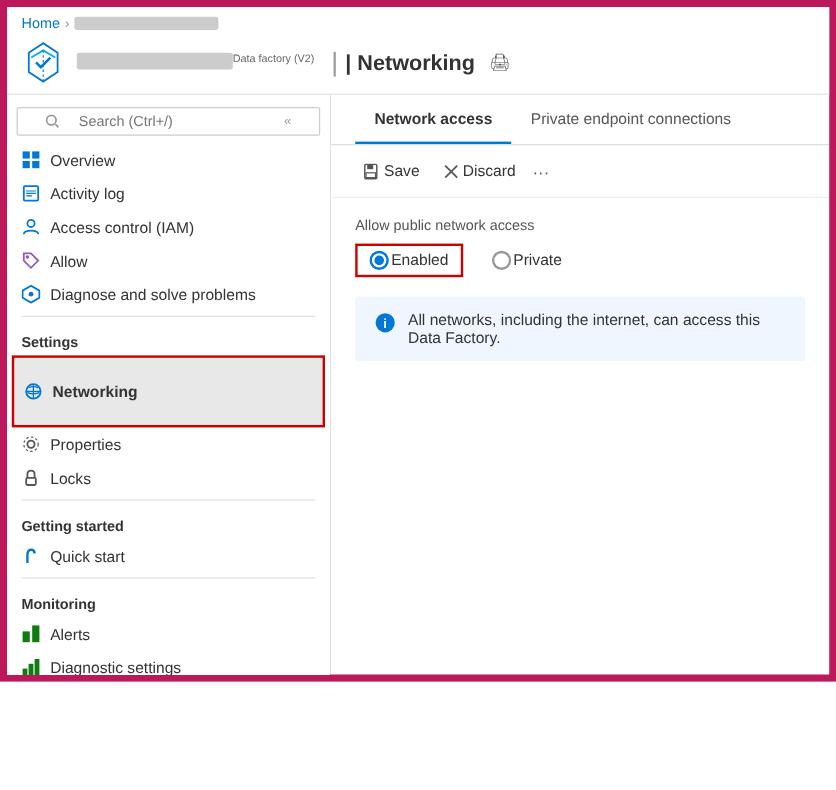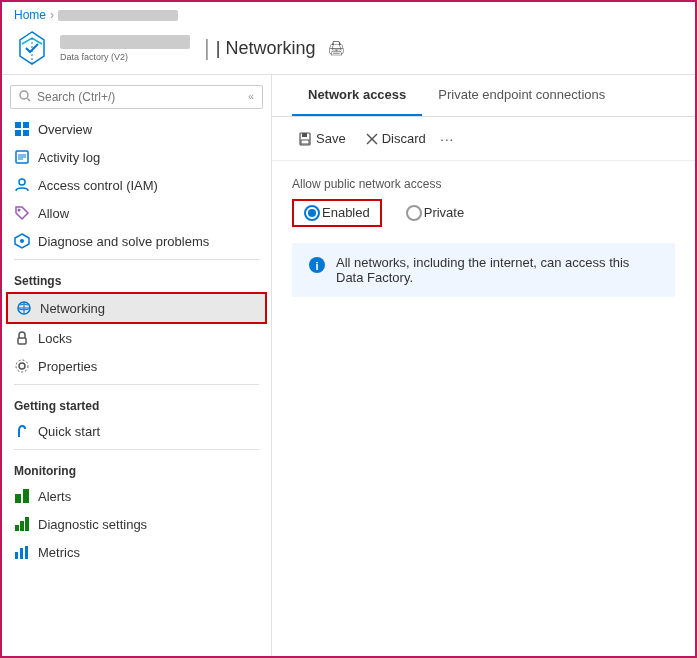--- a/index.html
+++ b/index.html
@@ -1,26 +1,26 @@
 <!DOCTYPE html>
 <html><head>
   <meta charset="utf-8">
   <style>
     * { box-sizing: border-box; margin: 0; padding: 0; }
     body { font-family: 'Segoe UI', Arial, sans-serif; font-size: 13px; color: #333; background: #fff; width: 697px; height: 658px; overflow: hidden; }
 
-    .app-container { display: flex; flex-direction: column; height: 658px; border: 2px solid #be185d; }
+    .app-container { display: flex; flex-direction: column; height: 568px; border: 6px solid #be185d; }
 
     
     .main-layout { display: flex; flex: 1; overflow: hidden; }
 
     
     .sidebar { width: 270px; flex-shrink: 0; border-right: 1px solid #e0e0e0; display: flex; flex-direction: column; overflow-y: auto; background: #fff; padding-top: 4px; }
 
-    .search-bar { display: flex; margin: 6px 8px; border: 1px solid #ccc; border-radius: 2px; padding: 4px 8px; gap: 6px; }
+    .search-bar { display: flex; align-items: center; margin: 6px 8px; border: 1px solid #ccc; border-radius: 2px; padding: 4px 23px; gap: 16px; }
     .search-bar input { border: none; outline: none; font-size: 12px; color: #555; flex: 1; background: transparent; }
 
     .sidebar-item { display: flex; align-items: center; gap: 8px; padding: 6px 12px; cursor: pointer; color: #333; font-size: 13px; }
     .sidebar-icon { width: 16px; height: 16px; display: flex; align-items: center; justify-content: center; flex-shrink: 0; }
 
     .sidebar-section-label { font-size: 12px; font-weight: 700; color: #333; padding: 10px 12px 4px 12px; }
     .sidebar-divider { border: none; border-top: 1px solid #e0e0e0; margin: 4px 12px; }
 
     
     .content-area { flex: 1; overflow-y: auto; padding: 0; background: #fff; }
@@ -64,27 +64,27 @@
     <div style="display:flex;align-items:center;padding:6px 0 8px 0;gap:10px;">
 
       <div style="width:36px;height:36px;flex-shrink:0;">
         <svg viewBox="0 0 36 36" width="36" height="36">
           <polygon points="18,2 6,10 6,26 18,34 30,26 30,10" fill="none" stroke="#0078d4" stroke-width="1.5"></polygon>
           <polyline points="12,18 16,22 24,14" fill="none" stroke="#0078d4" stroke-width="2"></polyline>
           <polyline points="8,14 18,8 28,14" fill="none" stroke="#00b4d8" stroke-width="1.5"></polyline>
           <line x1="18" y1="8" x2="18" y2="34" stroke="#0078d4" stroke-width="1" stroke-dasharray="2,2"></line>
         </svg>
       </div>
-      <div style="display:flex;flex-direction:column;">
+      <div style="display:flex;flex-direction:row;">
         <div style="background:#ccc;height:14px;width:130px;border-radius:2px;margin-bottom:3px;"></div>
         <div style="font-size:9px;color:#666;">Data factory (V2)</div>
       </div>
       <div style="display:flex;align-items:center;gap:6px;margin-left:4px;">
         <span style="font-size:22px;font-weight:200;color:#999;">|</span>
-        <span style="font-size:18px;font-weight:400;color:#333;">| Networking</span>
+        <span style="font-size:18px;font-weight:700;color:#333;">| Networking</span>
         <span style="color:#555;font-size:14px;cursor:pointer;margin-left:6px;">🖨</span>
       </div>
     </div>
   </div>
 
   <div class="main-layout">
 
     <div class="sidebar">
 
       <div class="search-bar">
@@ -146,51 +146,51 @@
               <path d="M8 1 L15 5 L15 11 L8 15 L1 11 L1 5 Z" fill="none" stroke="#0078d4" stroke-width="1.5"></path>
               <circle cx="8" cy="8" r="2" fill="#0078d4"></circle>
             </svg>
         </span>
         <span>Diagnose and solve problems</span>
       </div>
 
       <hr class="sidebar-divider">
       <div class="sidebar-section-label">Settings</div>
 
-      <div class="sidebar-item" style="background:#e8e8e8;border:2px solid #c00;margin:0 4px;padding:6px 8px;">
+      <div class="sidebar-item" style="background:#e8e8e8;border:2px solid #c00;margin:0 4px;padding:20px 8px;font-weight:bold;">
         <span class="sidebar-icon">
           <svg width="16" height="16" viewBox="0 0 16 16">
             <circle cx="8" cy="8" r="6" fill="none" stroke="#0078d4" stroke-width="1.5"></circle>
             <line x1="8" y1="2" x2="8" y2="14" stroke="#0078d4" stroke-width="1"></line>
             <path d="M4 5 Q8 3 12 5" fill="none" stroke="#0078d4" stroke-width="1"></path>
             <path d="M3 9 Q8 11 13 9" fill="none" stroke="#0078d4" stroke-width="1"></path>
             <line x1="2" y1="8" x2="14" y2="8" stroke="#0078d4" stroke-width="1"></line>
           </svg>
         </span>
         <span>Networking</span>
       </div>
 
       <div class="sidebar-item">
         <span class="sidebar-icon">
           <svg width="16" height="16" viewBox="0 0 16 16">
+              <circle cx="8" cy="8" r="3" fill="none" stroke="#555" stroke-width="1.5"></circle>
+              <circle cx="8" cy="8" r="6" fill="none" stroke="#555" stroke-width="1" stroke-dasharray="2,2"></circle>
+            </svg>
+        </span>
+        <span>Properties</span>
+      </div>
+
+      <div class="sidebar-item">
+        <span class="sidebar-icon">
+          <svg width="16" height="16" viewBox="0 0 16 16">
               <rect x="4" y="8" width="8" height="6" rx="1" fill="none" stroke="#555" stroke-width="1.5"></rect>
               <path d="M5 8 L5 5 Q5 2 8 2 Q11 2 11 5 L11 8" fill="none" stroke="#555" stroke-width="1.5"></path>
             </svg>
         </span>
         <span>Locks</span>
-      </div>
-
-      <div class="sidebar-item">
-        <span class="sidebar-icon">
-          <svg width="16" height="16" viewBox="0 0 16 16">
-              <circle cx="8" cy="8" r="3" fill="none" stroke="#555" stroke-width="1.5"></circle>
-              <circle cx="8" cy="8" r="6" fill="none" stroke="#555" stroke-width="1" stroke-dasharray="2,2"></circle>
-            </svg>
-        </span>
-        <span>Properties</span>
       </div>
 
       <hr class="sidebar-divider">
       <div class="sidebar-section-label">Getting started</div>
 
       <div class="sidebar-item">
         <span class="sidebar-icon">
           <svg width="16" height="16" viewBox="0 0 16 16">
               <path d="M4 14 L4 8 Q4 2 8 2 Q12 2 12 6 L10 6 Q10 4 8 4 Q6 4 6 8 L6 14 Z" fill="#0078d4"></path>
             </svg>

